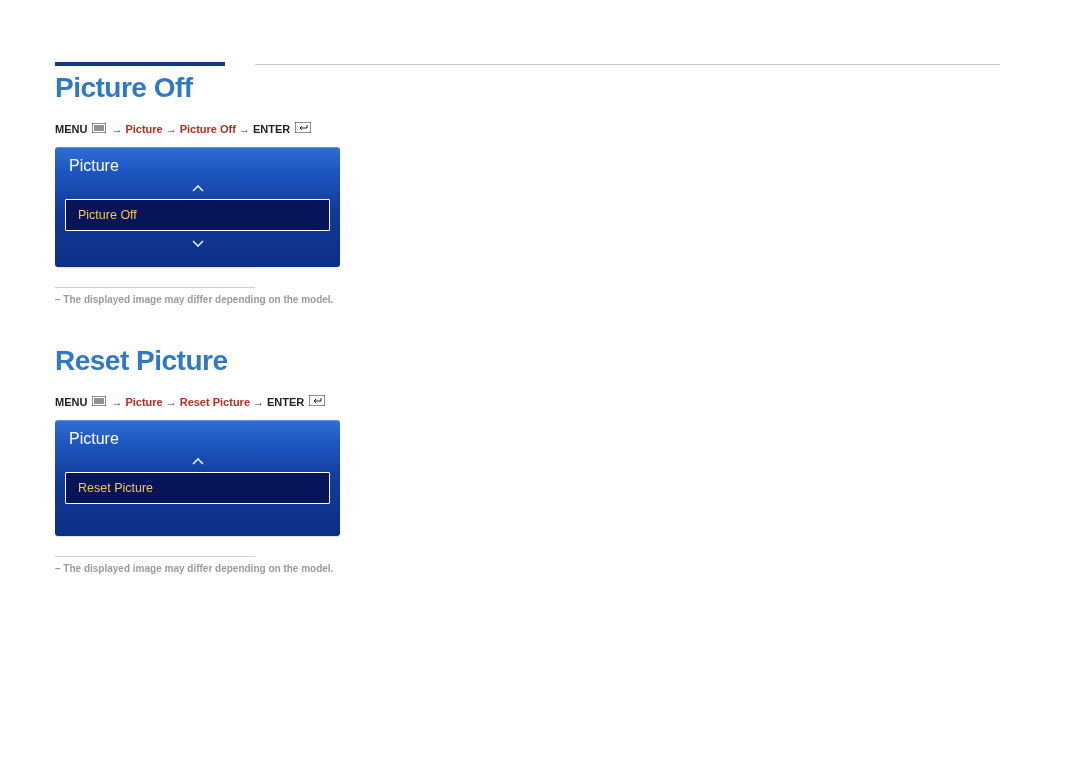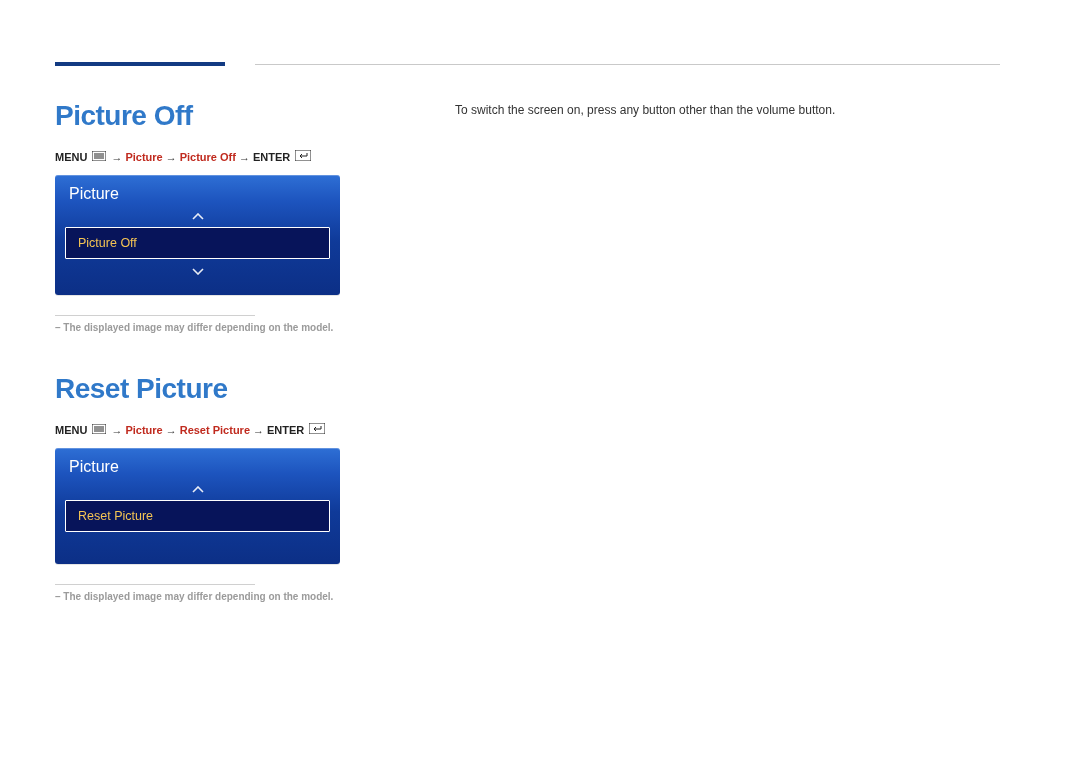--- a/index.html
+++ b/index.html
@@ -1,17 +1,17 @@
 <!DOCTYPE html>
 <html><head>
 <meta charset="utf-8">
 <style>
   * { box-sizing: border-box; margin: 0; padding: 0; }
   html, body { width: 1080px; height: 763px; font-family: Arial, Helvetica, sans-serif; background: #fff; color: #333; }
-  .page { position: relative; width: 1080px; height: 758px; padding: 60px 55px 40px 55px; }
+  .page { position: relative; width: 1080px; height: 758px; padding: 32px 55px 40px 55px; }
   .top-bar-short { position: absolute; left: 55px; top: 62px; width: 170px; height: 4px; background: #123a82; }
   .top-bar-long  { position: absolute; left: 255px; top: 64px; right: 80px; height: 1px; background: #c9c9c9; }
   .two-col { display: flex; flex-direction: row; margin-top: 40px; }
   .left-col  { width: 400px; flex: 0 0 400px; }
   .right-col { flex: 1; padding-left: 0; }
   .sec-title { font-size: 28px; font-weight: 600; color: #3079c9; letter-spacing: -0.5px; margin-bottom: 18px; }
   .nav-path  { font-size: 11px; color: #222; margin-bottom: 12px; display: flex; align-items: center; flex-wrap: wrap; gap: 3px; }
   .nav-path .bold { font-weight: 700; }
   .nav-path .hl { color: #c02a1e; font-weight: 700; }
   .nav-path .arr { color: #333; font-size: 11px; }
@@ -90,21 +90,20 @@
               <path d="M2 2 L7 7 L12 2" fill="none" stroke="#fff" stroke-width="1.6"></path>
             </svg>
         </div>
       </div>
 
       <div class="footline"></div>
       <div class="footnote">The displayed image may differ depending on the model.</div>
     </div>
 
     <div class="right-col">
-      <p class="desc-text">To switch the screen on, press any button other than the volume button.</p>
     </div>
   </div>
 
   <div class="two-col section-block">
     <div class="left-col">
       <h2 class="sec-title">Reset Picture</h2>
 
       <div class="nav-path">
         <span class="bold">MENU</span>
         <span class="mini-ico">

